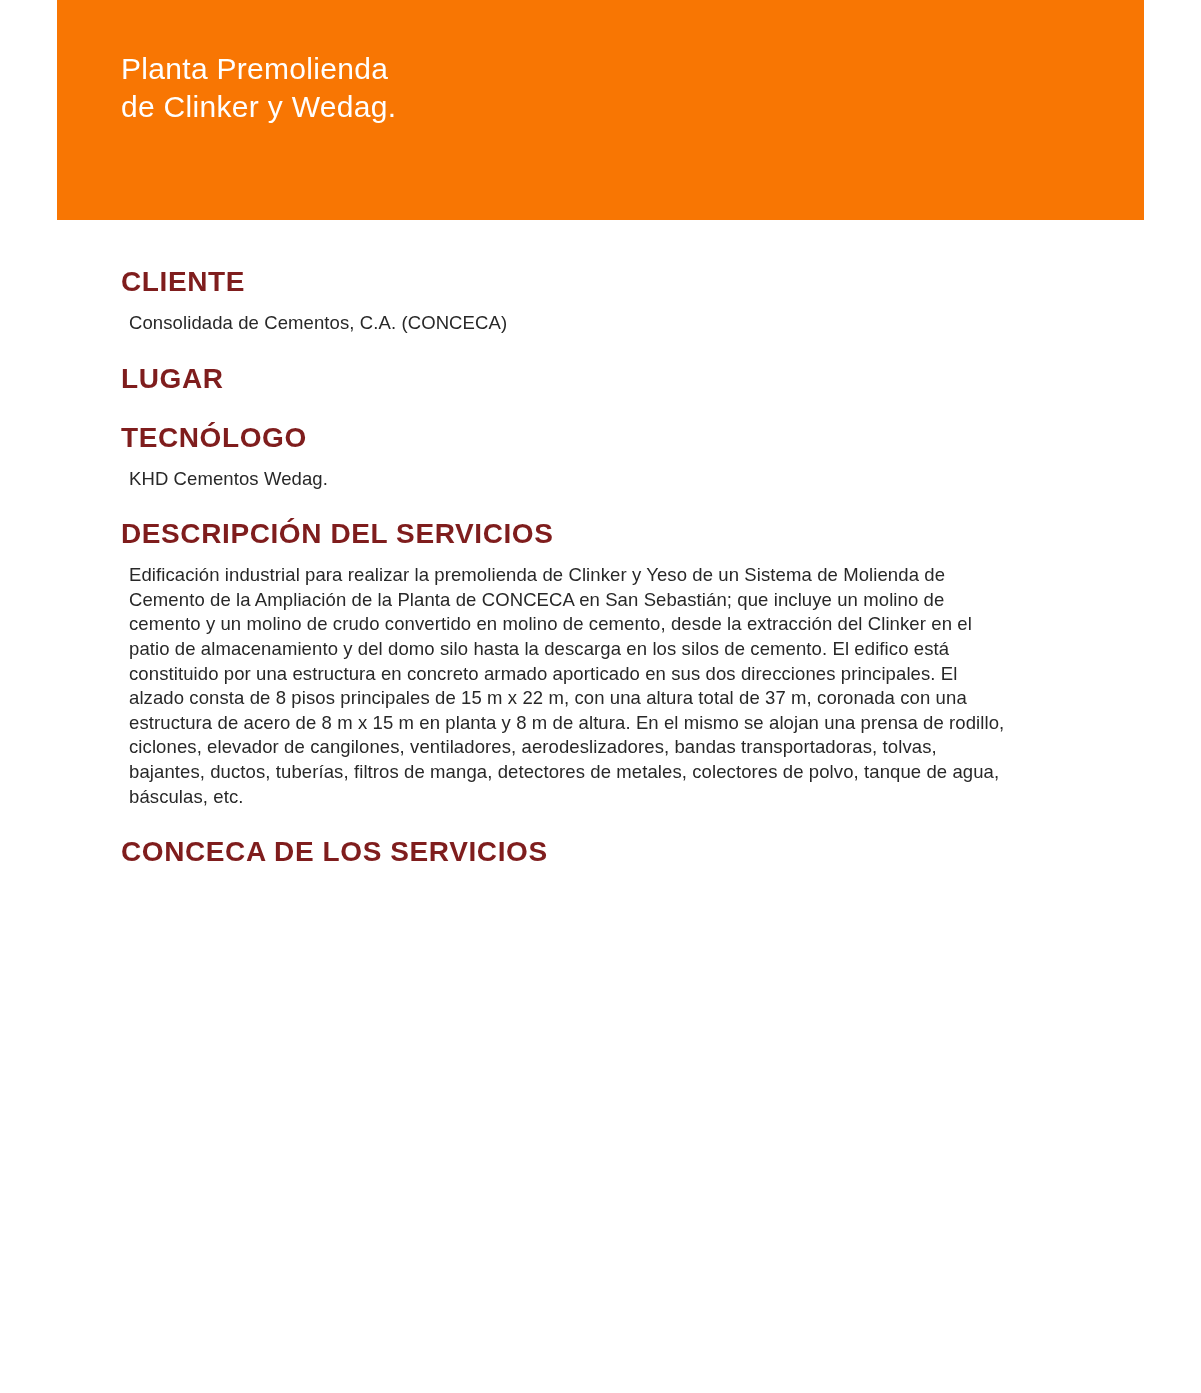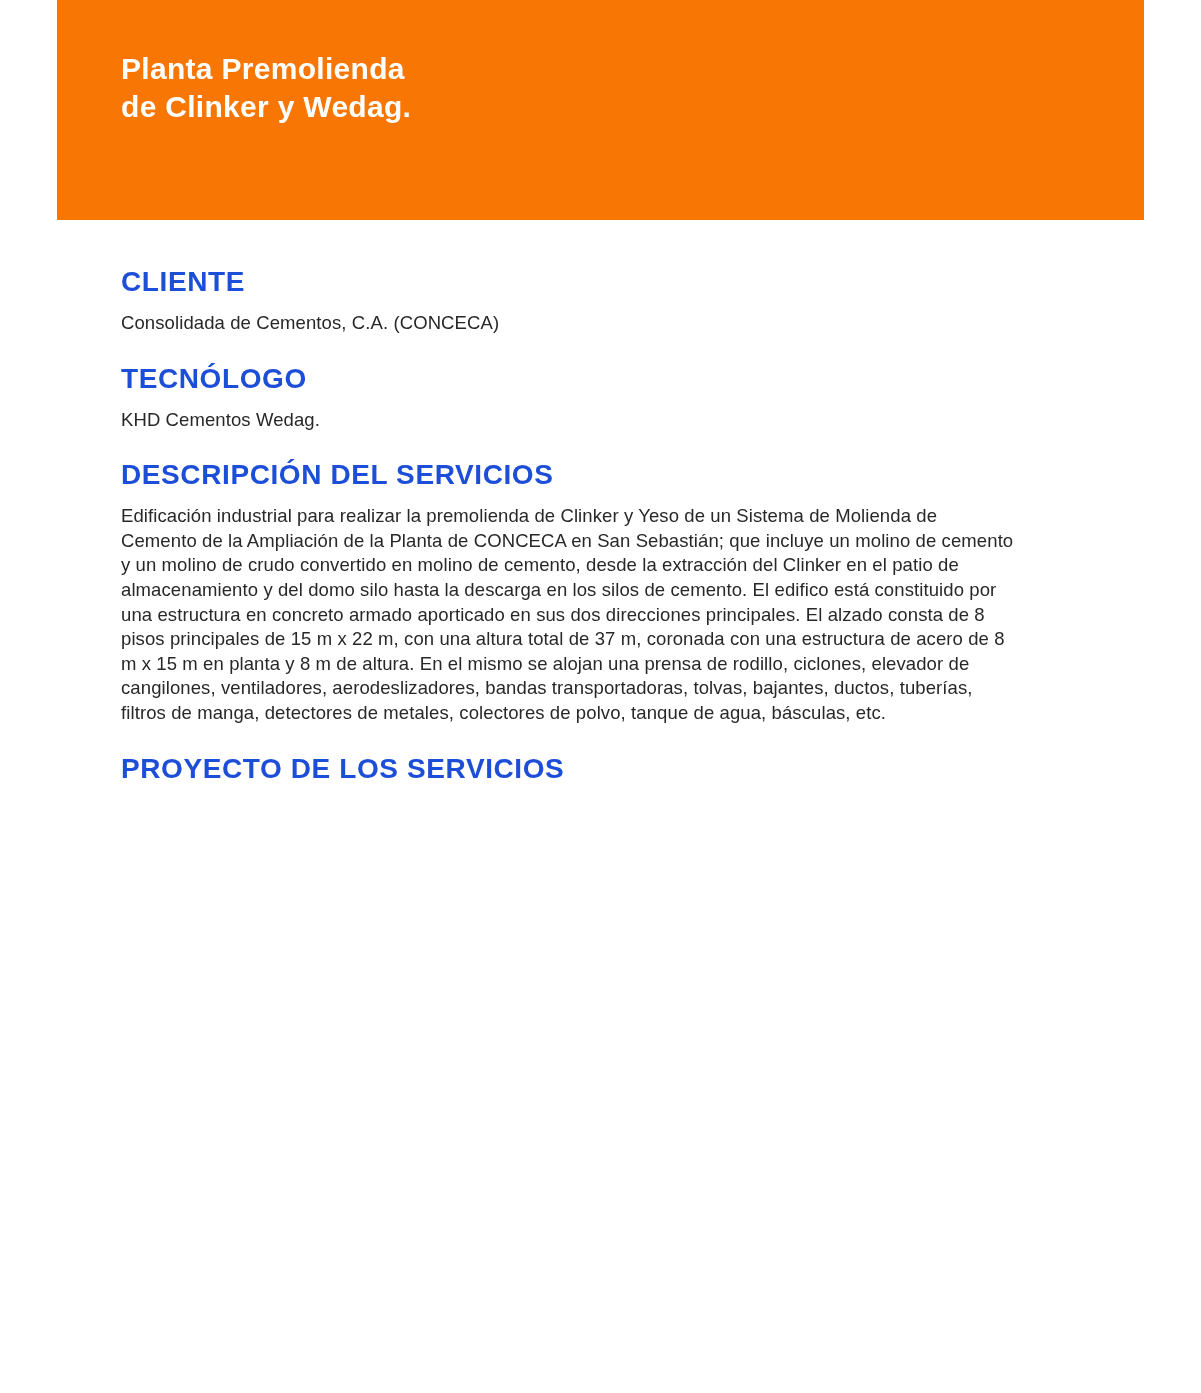--- a/index.html
+++ b/index.html
@@ -10,36 +10,36 @@
   }
   .banner{
     margin-left:57px;
     width:1087px;height:220px;
     box-sizing:border-box;
   }
   .banner h1{
     margin:0;
     padding:50px 0 0 64px;
     font-size:30px;line-height:38px;
-    font-weight:bold;color:#ffffff;
+    font-weight:normal;color:#ffffff;
     letter-spacing:0.3px;
   }
   .content{
     margin-left:121px;
     width:893px;
   }
   .section h2{
     margin:27px 0 0 0;
     font-size:28px;line-height:32px;
-    font-weight:bold;color:#1d4ed8;
+    font-weight:bold;color:#7f1d1d;
     letter-spacing:0.6px;
   }
   .section:first-child h2{margin-top:46px;}
   .section p{
-    margin:13px 0 0 0;
+    margin:13px 0 0 8px;
     font-size:18.5px;line-height:24.6px;
     color:#282828;
     letter-spacing:0.1px;
   }
 </style>
 </head>
 <body>
 
 <div class="page">
 
@@ -48,31 +48,32 @@
   </header>
 
   <main class="content">
 
     <section class="section">
       <h2>CLIENTE</h2>
       <p>Consolidada de Cementos, C.A. (CONCECA)</p>
     </section>
 
     <section class="section">
+      <h2>LUGAR</h2>
     </section>
 
     <section class="section">
       <h2>TECNÓLOGO</h2>
       <p>KHD Cementos Wedag.</p>
     </section>
 
     <section class="section">
       <h2>DESCRIPCIÓN DEL SERVICIOS</h2>
       <p>Edificación industrial para realizar la premolienda de Clinker y Yeso de un Sistema de Molienda de Cemento de la Ampliación de la Planta de CONCECA en San Sebastián; que incluye un molino de cemento y un molino de crudo convertido en molino de cemento, desde la extracción del Clinker en el patio de almacenamiento y del domo silo hasta la descarga en los silos de cemento. El edifico está constituido por una estructura en concreto armado aporticado en sus dos direcciones principales. El alzado consta de 8 pisos principales de 15 m x 22 m, con una altura total de 37 m, coronada con una estructura de acero de 8 m x 15 m en planta y 8 m de altura. En el mismo se alojan una prensa de rodillo, ciclones, elevador de cangilones, ventiladores, aerodeslizadores, bandas transportadoras, tolvas, bajantes, ductos, tuberías, filtros de manga, detectores de metales, colectores de polvo, tanque de agua, básculas, etc.</p>
     </section>
 
     <section class="section">
-      <h2>PROYECTO DE LOS SERVICIOS</h2>
+      <h2>CONCECA DE LOS SERVICIOS</h2>
     </section>
 
   </main>
 
 </div>
 
 </body></html>

